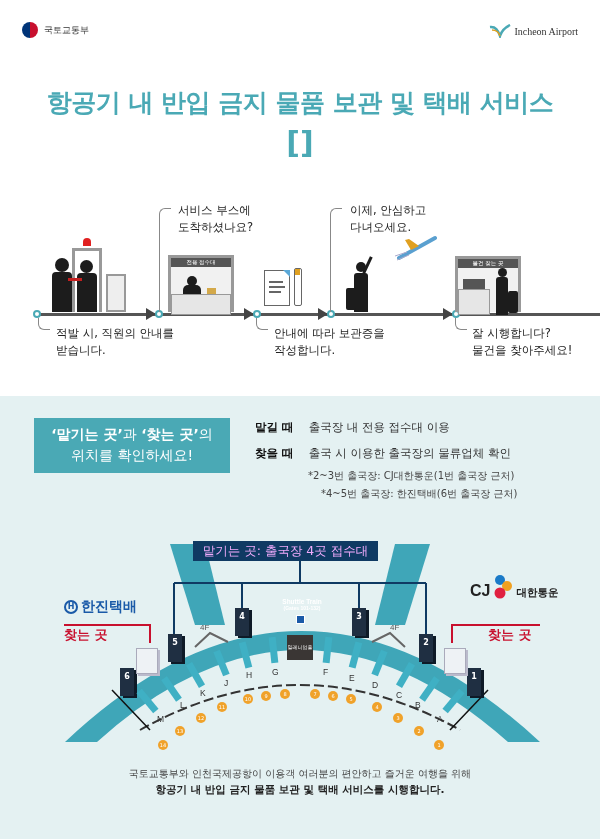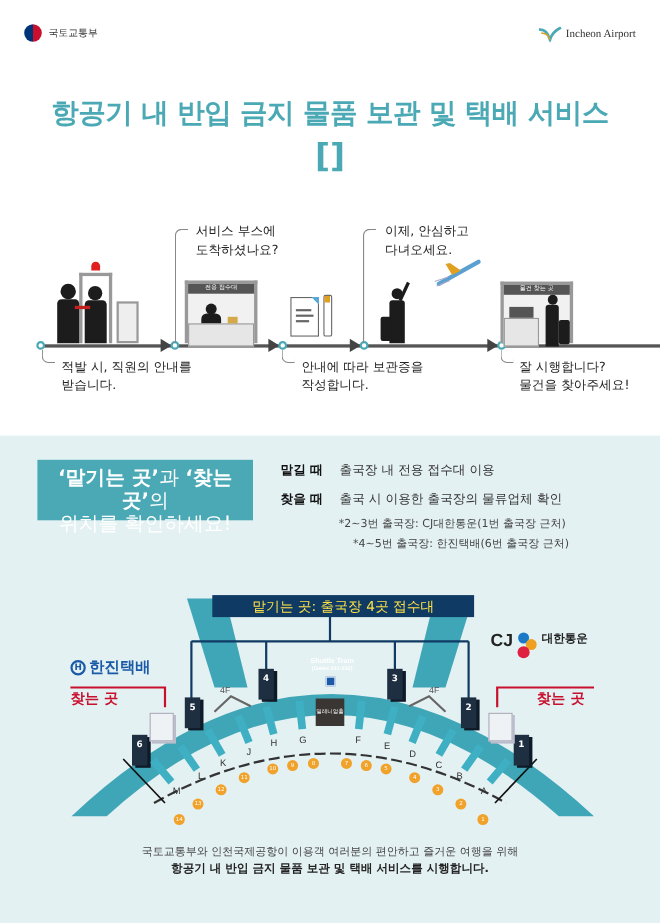--- a/index.html
+++ b/index.html
@@ -27,28 +27,28 @@
   .step-text { font-size: 11.5px; color: #222; line-height: 17px; white-space: nowrap; }
 
   
   .person { background: #1c1c1c; }
   .booth { border: 3px solid #999; border-bottom: none; background: #f1f1f1; }
   .booth-sign { background: #555; color: #fff; font-size: 5.5px; text-align: center; line-height: 9px; }
   .counter { background: #e6e6e6; border: 1px solid #999; }
 
   
   .info-bg { left: 0; top: 396px; width: 600px; height: 443px; background: #e4f1f2; }
-  .info-box { left: 34px; top: 418px; width: 196px; height: 55px; background: #4aa9b5; color: #fff; text-align: center; font-size: 18px; line-height: 21px; padding-top: 6px; }
+  .info-box { left: 34px; top: 418px; width: 196px; height: 55px; background: #4aa9b5; color: #fff; text-align: center; font-size: 14px; line-height: 21px; padding-top: 6px; }
   .info-box b { font-weight: bold; }
   .info-row { font-size: 11.5px; color: #333; white-space: nowrap; }
   .info-row .lbl { font-weight: bold; color: #111; display: inline-block; width: 50px; }
   .info-note { font-size: 10px; color: #444; white-space: nowrap; }
 
   
-  .drop-title { left: 193px; top: 541px; width: 238px; height: 20px; background: #0f3a63; color: #fde047; font-size: 12.5px; text-align: center; line-height: 20px; }
+  .drop-title { left: 193px; top: 541px; width: 185px; height: 20px; background: #0f3a63; color: #f0abfc; font-size: 12.5px; text-align: center; line-height: 20px; }
   .tower { width: 14px; height: 28px; background: #1f2f42; color: #fff; font-size: 8px; font-weight: bold; text-align: center; line-height: 18px; box-shadow: 3px 2px 0 #0e1a27; }
   .gate-bar { width: 7px; height: 26px; background: #3fb0c4; }
   .gate-lbl { font-size: 8.5px; color: #333; font-family: "Liberation Sans", sans-serif; }
   .gate-num { width: 10px; height: 10px; border-radius: 50%; background: #f0a22a; color: #fff; font-size: 5px; text-align: center; line-height: 10px; }
   .find-lbl { font-size: 13px; color: #c8102e; font-weight: bold; }
   .hanjin { font-size: 14px; color: #1a5aa8; font-weight: bold; }
   .cj-name { font-size: 10.5px; color: #222; font-weight: bold; }
   .kiosk { width: 22px; height: 26px; background: #eef2f5; border: 1px solid #aab; box-shadow: 2px 2px 0 #bbc; }
   .footer1 { left: 0; top: 767px; width: 600px; text-align: center; font-size: 10px; color: #444; }
   .footer2 { left: 0; top: 783px; width: 600px; text-align: center; font-size: 10.5px; color: #222; font-weight: bold; }
@@ -256,21 +256,21 @@
 <div class="abs gate-num" style="left:393px;top:713px;">3</div>
 <div class="abs gate-num" style="left:414px;top:726px;">2</div>
 <div class="abs gate-num" style="left:434px;top:740px;">1</div>
 
 <div class="abs" style="left:64px;top:598px;display:flex;align-items:center;gap:3px;">
   <span style="display:inline-block;width:14px;height:14px;border-radius:50%;border:2px solid #1a5aa8;color:#1a5aa8;font-size:8px;text-align:center;line-height:10px;font-weight:bold;">H</span>
   <span class="hanjin">한진택배</span>
 </div>
 <div class="abs find-lbl" style="left:64px;top:626px;">찾는 곳</div>
 
-<div class="abs" style="left:446px;top:574px;display:flex;align-items:flex-start;gap:4px;">
+<div class="abs" style="left:470px;top:574px;display:flex;align-items:flex-end;gap:4px;">
   <span style="font-size:16px;font-weight:bold;color:#222;font-family:'Liberation Sans',sans-serif;">CJ</span>
   <svg width="18" height="26" viewBox="0 0 18 26">
     <circle cx="6" cy="6" r="5" fill="#1a7ac8"></circle>
     <circle cx="13" cy="12" r="5" fill="#f0a020"></circle>
     <circle cx="6" cy="19" r="5.5" fill="#e02040"></circle>
   </svg>
   <span class="cj-name">대한통운</span>
 </div>
 <div class="abs find-lbl" style="left:488px;top:626px;">찾는 곳</div>
 

